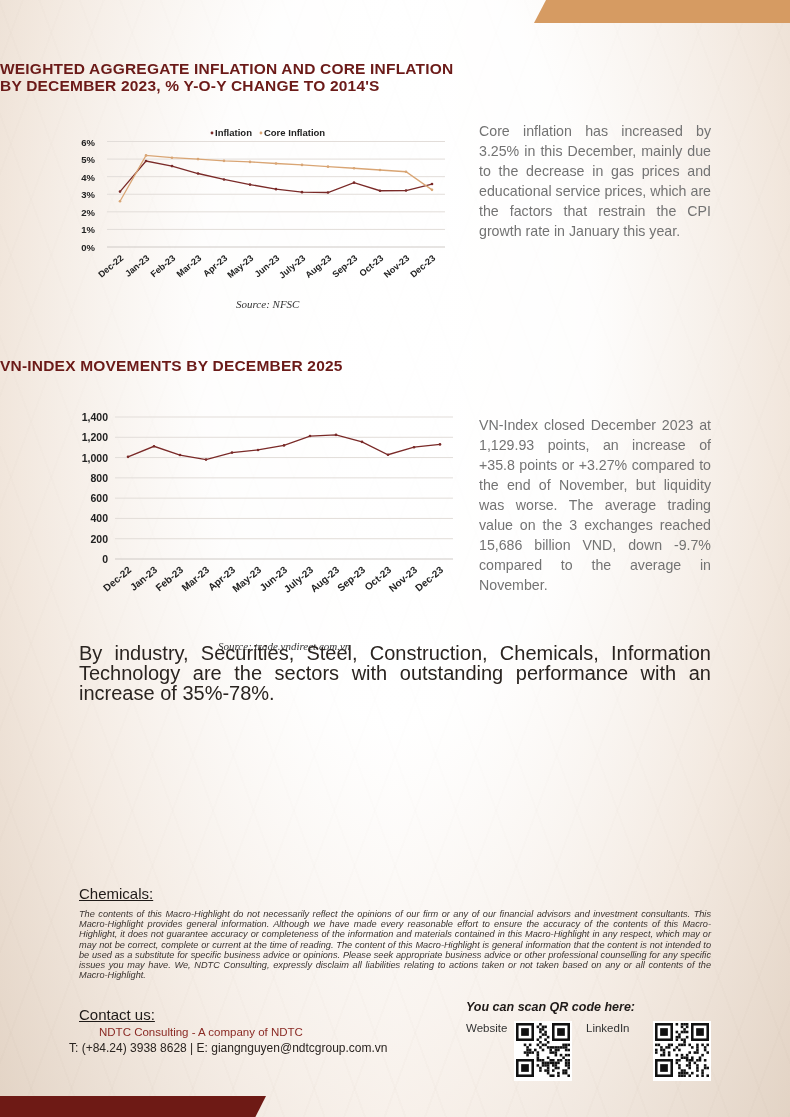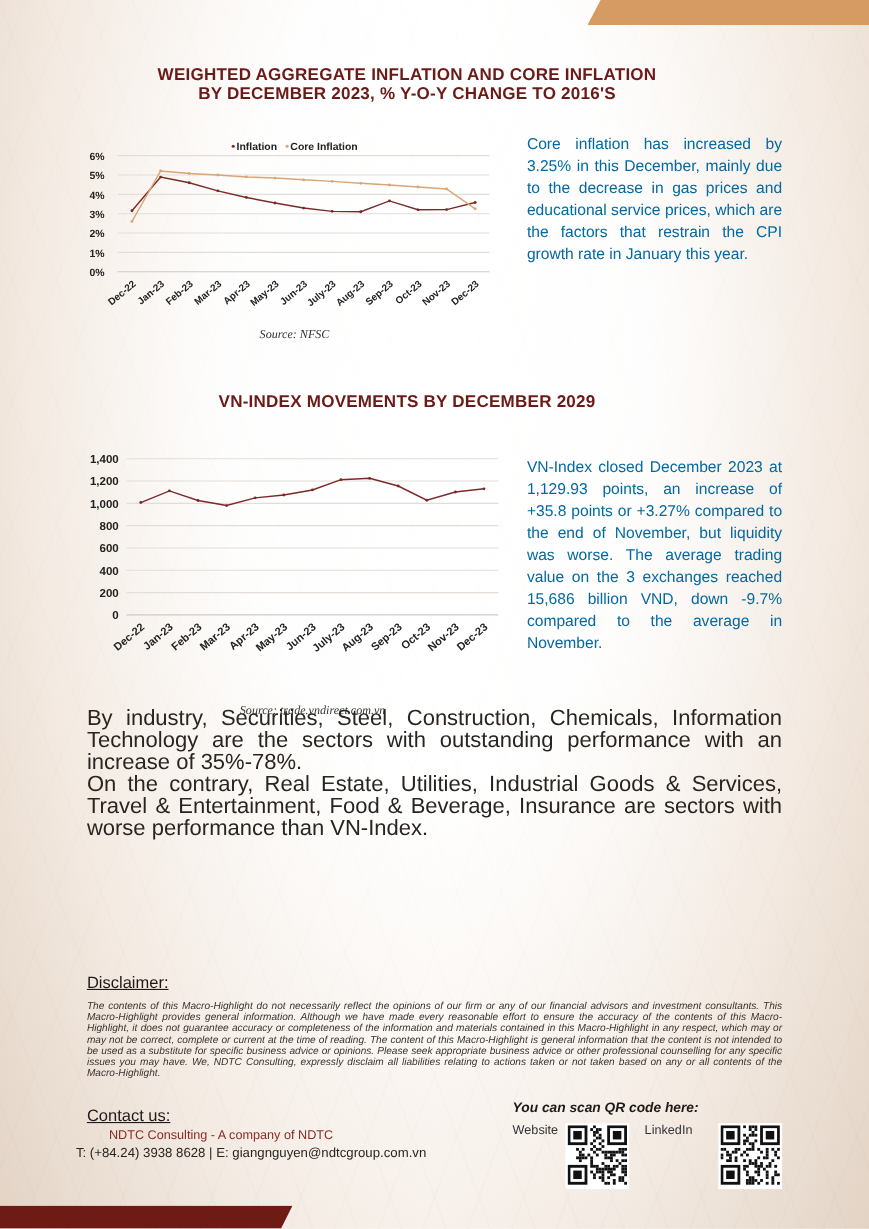--- a/index.html
+++ b/index.html
@@ -11,24 +11,24 @@
       radial-gradient(ellipse at 50% 30%, rgba(255,255,255,0.96) 0%, rgba(255,255,255,0.9) 35%, rgba(245,236,228,0.75) 70%, rgba(225,210,196,0.7) 100%),
       repeating-linear-gradient(70deg, rgba(160,140,120,0.10) 0 2px, transparent 2px 38px),
       repeating-linear-gradient(-70deg, rgba(160,140,120,0.10) 0 2px, transparent 2px 38px),
       linear-gradient(90deg,#e6d6c6 0%,#f6f2ee 30%,#ffffff 50%,#f6f2ee 70%,#e6d6c6 100%);
     z-index:0;}
   .tab-top{position:absolute;top:0;right:0;width:256px;height:23px;background:#d69b62;
     clip-path:polygon(12px 0,100% 0,100% 100%,0 100%);z-index:2;}
   .bar-bottom{position:absolute;bottom:0;left:0;width:266px;height:21px;background:#6e1a15;
     clip-path:polygon(0 0,100% 0,96% 100%,0 100%);z-index:2;}
   .content{position:absolute;inset:0;z-index:1;}
-  .title{position:absolute;left:0;width:740px;text-align:center;color:#6b1a18;font-weight:bold;
+  .title{position:absolute;left:0;width:740px;text-align:left;color:#6b1a18;font-weight:bold;
     font-size:15.5px;letter-spacing:0.2px;line-height:17px;}
   .t1{top:60px;} .t2{top:357px;}
-  .side-text{position:absolute;font-size:14.2px;line-height:20px;text-align:justify;color:#0369a1;}
+  .side-text{position:absolute;font-size:14.2px;line-height:20px;text-align:justify;color:#737373;}
   .st1{left:479px;top:121px;width:232px;}
   .st2{left:479px;top:404px;width:232px;margin-top:11px;}
   .chart{position:absolute;}
   .c1{left:75px;top:122px;width:380px;height:180px;}
   .c2{left:75px;top:400px;width:380px;height:220px;}
   svg text{font-family:"Liberation Sans","DejaVu Sans",sans-serif;}
   .src{position:absolute;font-family:"Liberation Serif","DejaVu Serif",serif;font-style:italic;font-size:11px;color:#333;text-align:center;}
   .src1{left:236px;top:298px;}
   .src2{left:218px;top:640px;}
   .para{position:absolute;left:79px;width:632px;font-size:20px;line-height:20px;text-align:justify;color:#2a2420;}
@@ -48,21 +48,21 @@
 </head>
 <body>
 
 <div class="bg"></div>
 <div class="tab-top"></div>
 <div class="bar-bottom"></div>
 
 <div class="content">
   <div class="title t1">
     <div>WEIGHTED AGGREGATE INFLATION AND CORE INFLATION</div>
-    <div>BY DECEMBER 2023, % Y-O-Y CHANGE TO 2016'S</div>
+    <div>BY DECEMBER 2023, % Y-O-Y CHANGE TO 2014'S</div>
   </div>
 
   <div class="chart c1">
     <svg id="chart1" width="380" height="180">
         <line x1="32" x2="370" y1="125" y2="125" stroke="#cfcac6" stroke-width="1"></line>
         <text x="20" y="129" font-size="9.5" font-weight="bold" fill="#222" text-anchor="end">0%</text>
         <line x1="32" x2="370" y1="107.41666666666667" y2="107.41666666666667" stroke="#e2ddd9" stroke-width="1"></line>
         <text x="20" y="111.41666666666667" font-size="9.5" font-weight="bold" fill="#222" text-anchor="end">1%</text>
         <line x1="32" x2="370" y1="89.83333333333334" y2="89.83333333333334" stroke="#e2ddd9" stroke-width="1"></line>
         <text x="20" y="93.83333333333334" font-size="9.5" font-weight="bold" fill="#222" text-anchor="end">2%</text>
@@ -117,21 +117,21 @@
         <circle cx="357" cy="67.85416666666667" r="1.3" fill="#d9a574"></circle>
         <circle cx="137" cy="11" r="1.4" fill="#7a2a28"></circle>
         <text x="140" y="14" font-size="9.5" font-weight="bold" fill="#222">Inflation</text>
         <circle cx="185.953125" cy="11" r="1.4" fill="#d9a574"></circle>
         <text x="188.953125" y="14" font-size="9.5" font-weight="bold" fill="#222">Core Inflation</text>
       </svg>
   </div>
   <div class="src src1">Source: NFSC</div>
   <div class="side-text st1">Core inflation has increased by 3.25% in this December, mainly due to the decrease in gas prices and educational service prices, which are the factors that restrain the CPI growth rate in January this year.</div>
 
-  <div class="title t2">VN-INDEX MOVEMENTS BY DECEMBER 2029</div>
+  <div class="title t2">VN-INDEX MOVEMENTS BY DECEMBER 2025</div>
 
   <div class="chart c2">
     <svg id="chart2" width="380" height="220">
         <line x1="40" x2="378" y1="159" y2="159" stroke="#cfcac6" stroke-width="1"></line>
         <text x="33" y="163" font-size="10.5" font-weight="bold" fill="#222" text-anchor="end">0</text>
         <line x1="40" x2="378" y1="138.71428571428572" y2="138.71428571428572" stroke="#e2ddd9" stroke-width="1"></line>
         <text x="33" y="142.71428571428572" font-size="10.5" font-weight="bold" fill="#222" text-anchor="end">200</text>
         <line x1="40" x2="378" y1="118.42857142857143" y2="118.42857142857143" stroke="#e2ddd9" stroke-width="1"></line>
         <text x="33" y="122.42857142857143" font-size="10.5" font-weight="bold" fill="#222" text-anchor="end">400</text>
         <line x1="40" x2="378" y1="98.14285714285714" y2="98.14285714285714" stroke="#e2ddd9" stroke-width="1"></line>
@@ -170,23 +170,22 @@
         <circle cx="287" cy="41.85000000000001" r="1.3" fill="#7a2a28"></circle>
         <circle cx="313" cy="54.731428571428566" r="1.3" fill="#7a2a28"></circle>
         <circle cx="339" cy="47.22571428571429" r="1.3" fill="#7a2a28"></circle>
         <circle cx="365" cy="44.385714285714286" r="1.3" fill="#7a2a28"></circle>
       </svg>
   </div>
   <div class="src src2">Source: trade.vndirect.com.vn</div>
   <div class="side-text st2">VN-Index closed December 2023 at 1,129.93 points, an increase of +35.8 points or +3.27% compared to the end of November, but liquidity was worse. The average trading value on the 3 exchanges reached 15,686 billion VND, down -9.7% compared to the average in November.</div>
 
   <div class="para p1">By industry, Securities, Steel, Construction, Chemicals, Information Technology are the sectors with outstanding performance with an increase of 35%-78%.</div>
-  <div class="para p2">On the contrary, Real Estate, Utilities, Industrial Goods &amp; Services, Travel &amp; Entertainment, Food &amp; Beverage, Insurance are sectors with worse performance than VN-Index.</div>
-
-  <div class="h-under disc-h">Disclaimer:</div>
+
+  <div class="h-under disc-h">Chemicals:</div>
   <div class="disc">The contents of this Macro-Highlight do not necessarily reflect the opinions of our firm or any of our financial advisors and investment consultants. This Macro-Highlight provides general information. Although we have made every reasonable effort to ensure the accuracy of the contents of this Macro-Highlight, it does not guarantee accuracy or completeness of the information and materials contained in this Macro-Highlight in any respect, which may or may not be correct, complete or current at the time of reading. The content of this Macro-Highlight is general information that the content is not intended to be used as a substitute for specific business advice or opinions. Please seek appropriate business advice or other professional counselling for any specific issues you may have. We, NDTC Consulting, expressly disclaim all liabilities relating to actions taken or not taken based on any or all contents of the Macro-Highlight.</div>
 
   <div class="h-under contact-h">Contact us:</div>
   <div class="company">NDTC Consulting - A company of NDTC</div>
   <div class="phone">T: (+84.24) 3938 8628 | E: giangnguyen@ndtcgroup.com.vn</div>
 
   <div class="qr-h">You can scan QR code here:</div>
   <div class="qr-lbl ql1">Website</div>
   <div class="qr qr1"><svg class="qrsvg" width="54" height="56">
         <rect x="23.142857142857146" y="0" width="2.5714285714285716" height="2.5714285714285716" fill="#111"></rect>

